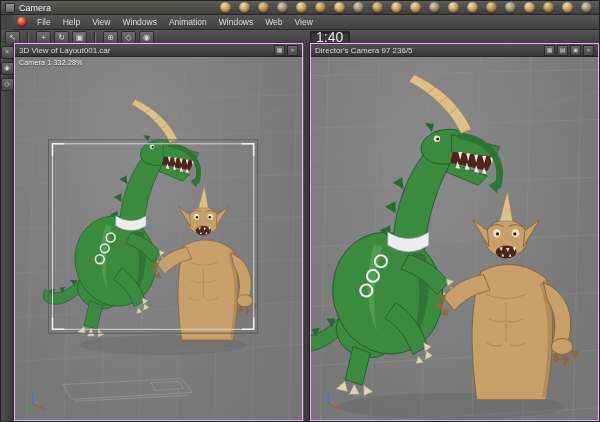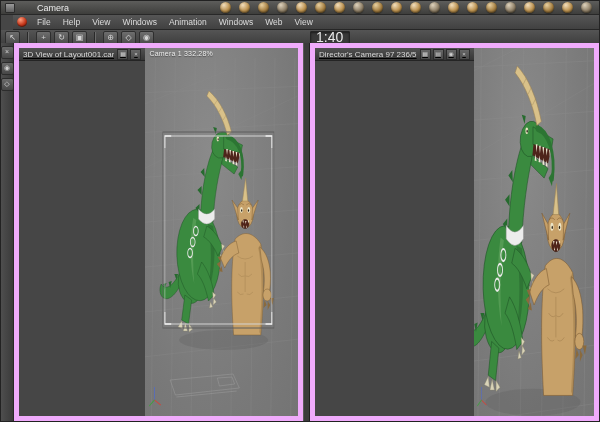--- a/index.html
+++ b/index.html
@@ -1,20 +1,20 @@
 <!DOCTYPE html>
 <html><head>
 <meta charset="utf-8">
 <style>
   html,body{margin:0;padding:0;background:#2e2e2e;}
   body{width:600px;height:422px;overflow:hidden;font-family:"Liberation Sans",sans-serif;-webkit-font-smoothing:antialiased;}
   .window{position:relative;width:600px;height:422px;background:#464646;border:1px solid #222;box-sizing:border-box;}
 
   
-  .titlebar{height:13px;background:linear-gradient(#5d5d5b,#3e3e3c);border-bottom:1px solid #282828;display:flex;align-items:center;padding:0 4px;gap:22px;}
+  .titlebar{height:13px;background:linear-gradient(#5d5d5b,#3e3e3c);border-bottom:1px solid #282828;display:flex;align-items:center;padding:0 4px;gap:4px;}
   .win-icon{width:8px;height:8px;background:linear-gradient(#9a9a9a,#5e5e5e);border:1px solid #2c2c2c;border-radius:1px;}
   .title-text{color:#ececec;font-size:9px;line-height:12px;white-space:nowrap;}
   .spheres{margin-left:auto;margin-right:3px;display:flex;gap:8px;}
   .sphere{width:11px;height:11px;border-radius:50%;background:radial-gradient(circle at 35% 28%,#f2debc,#bb914f 55%,#6e5426 95%);box-shadow:inset 0 -1px 2px rgba(0,0,0,.45),0 1px 1px rgba(0,0,0,.3);}
   .sphere:nth-child(3n){background:radial-gradient(circle at 35% 28%,#e8d0a0,#a57f42 55%,#5c451f 95%);}
   .sphere:nth-child(4n){background:radial-gradient(circle at 35% 28%,#ded2bc,#8f8068 55%,#4e4430 95%);}
 
   
   .menubar{height:14px;background:linear-gradient(#565656,#414141);border-bottom:1px solid #262626;display:flex;align-items:center;padding:0 3px;font-size:8.5px;color:#dcdcdc;margin-left:12px;}
   .app-ball{width:10px;height:10px;border-radius:50%;margin:0 4px 0 1px;background:radial-gradient(circle at 35% 28%,#ff9d7d,#c23418 55%,#5e1206 95%);box-shadow:inset 0 -1px 1px rgba(0,0,0,.4);}
@@ -25,21 +25,21 @@
   .tbtn{width:13px;height:12px;background:linear-gradient(#6e6e6e,#4a4a4a);border:1px solid #2e2e2e;border-radius:2px;color:#d6d6d6;font-size:8px;line-height:11px;text-align:center;cursor:default;}
   .tsep{width:1px;height:11px;background:#292929;border-right:1px solid #6b6b6b;margin:0 4px;}
   .tspacer{width:150px;}
   .frame-field{min-width:28px;padding:0 5px;background:#383838;border:1px solid #242424;box-shadow:inset 0 1px 2px rgba(0,0,0,.5);color:#e8e8e8;font-size:14px;height:11px;line-height:11px;border-radius:1px;}
 
   
   .main{position:absolute;top:42px;left:0;right:0;bottom:0;display:flex;}
   .leftstrip{width:13px;background:linear-gradient(90deg,#4e4e4e,#3a3a3a);border-right:1px solid #282828;display:flex;flex-direction:column;align-items:center;gap:3px;padding-top:3px;box-sizing:border-box;}
   .sicon{width:11px;height:11px;background:linear-gradient(#6a6a6a,#474747);border:1px solid #2c2c2c;border-radius:2px;color:#d0d0d0;font-size:7px;line-height:10px;text-align:center;cursor:default;}
 
-  .viewport{position:relative;flex:1;display:flex;flex-direction:row;border:5px solid #f0abfc;box-sizing:border-box;min-width:0;text-decoration:underline;}
+  .viewport{position:relative;flex:1;display:flex;flex-direction:column;border:1px solid #f0abfc;box-sizing:border-box;min-width:0;}
   .vheader{height:12px;background:linear-gradient(#515151,#363636);border-bottom:1px solid #242424;color:#d8d8d8;font-size:8px;display:flex;align-items:center;padding:0 4px;gap:3px;}
   .vh-title{white-space:nowrap;overflow:hidden;text-overflow:ellipsis;line-height:11px;}
   .vh-icons{margin-left:auto;display:flex;gap:2px;}
   .vh-icon{width:9px;height:9px;background:linear-gradient(#666,#4a4a4a);border:1px solid #2b2b2b;color:#cfcfcf;font-size:6px;line-height:8px;text-align:center;cursor:default;}
   .vbody{position:relative;flex:1;background:radial-gradient(ellipse at 42% 28%,#8a8a8a,#797979 70%,#747474);overflow:hidden;}
   svg.scene{position:absolute;inset:0;width:100%;height:100%;display:block;}
   .overlay-label{position:absolute;top:2px;left:4px;font-size:7px;color:#ededed;text-shadow:0 1px 1px rgba(0,0,0,.45);letter-spacing:.2px;}
   .splitter{width:5px;background:#3b3b3b;border-left:1px solid #5a5a5a;border-right:1px solid #202020;cursor:col-resize;}
 </style>
 </head>

